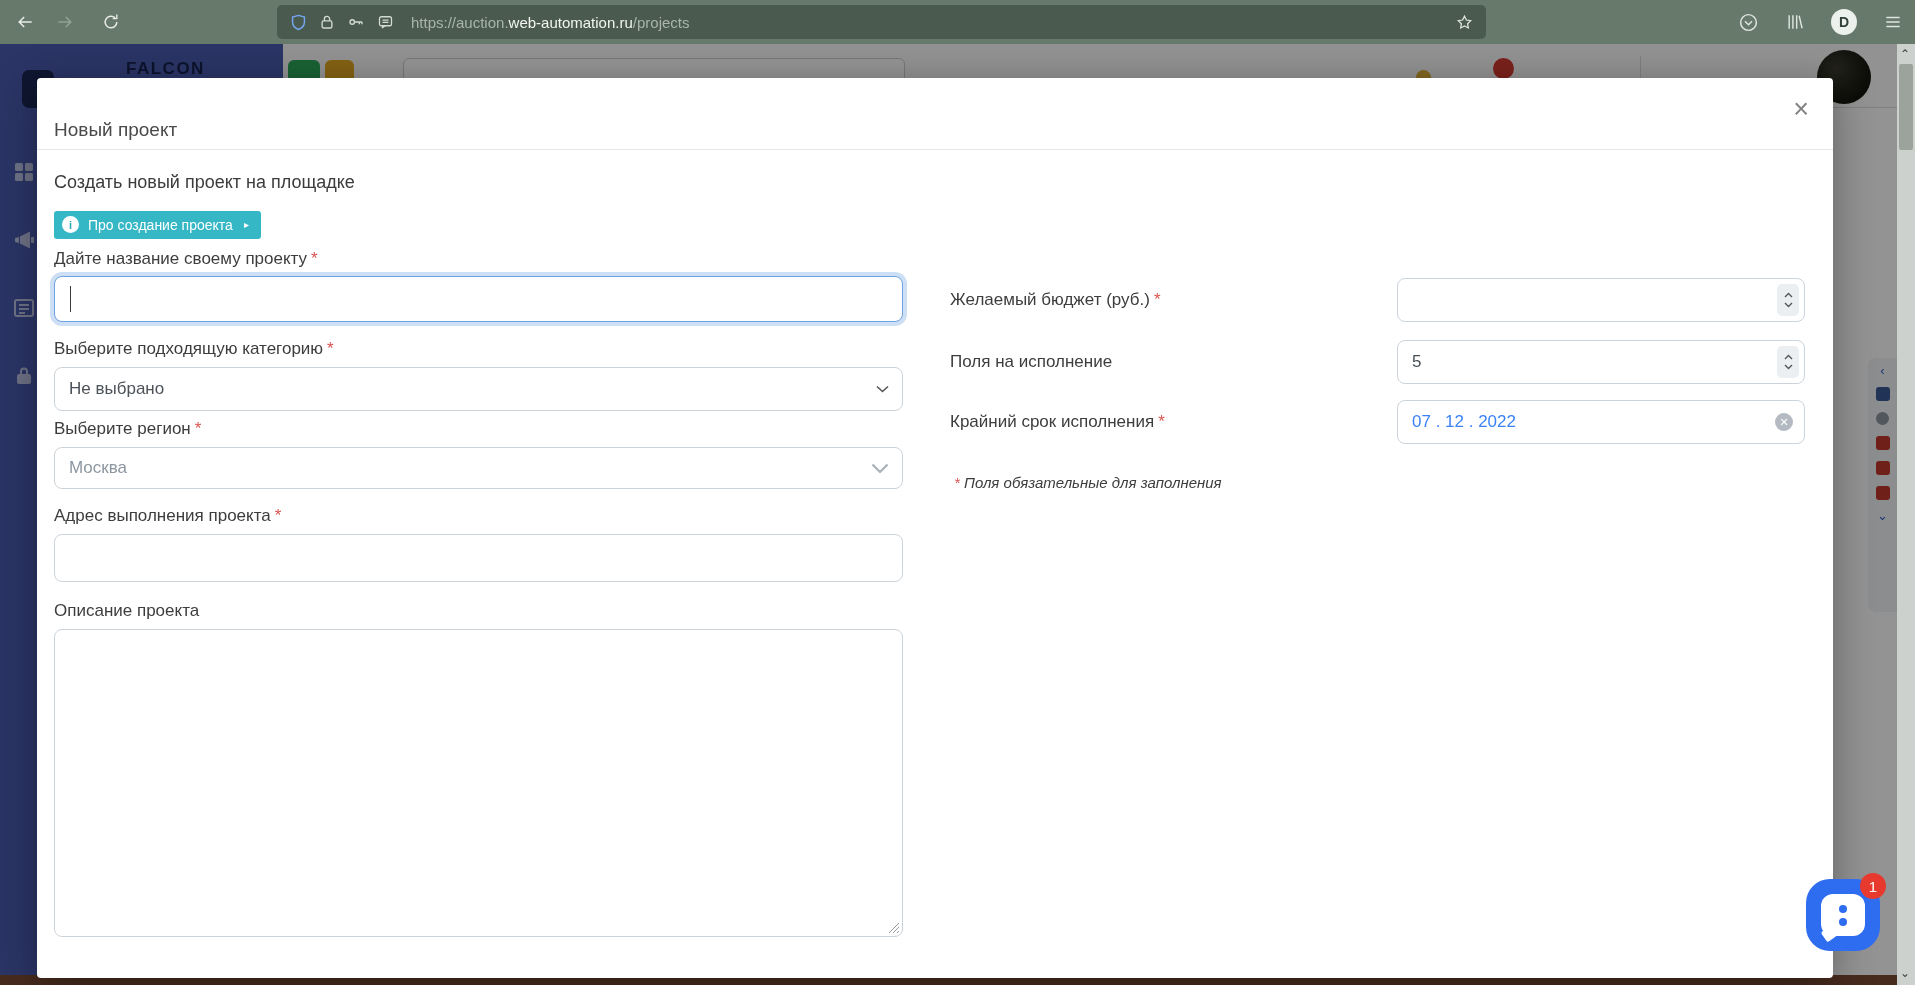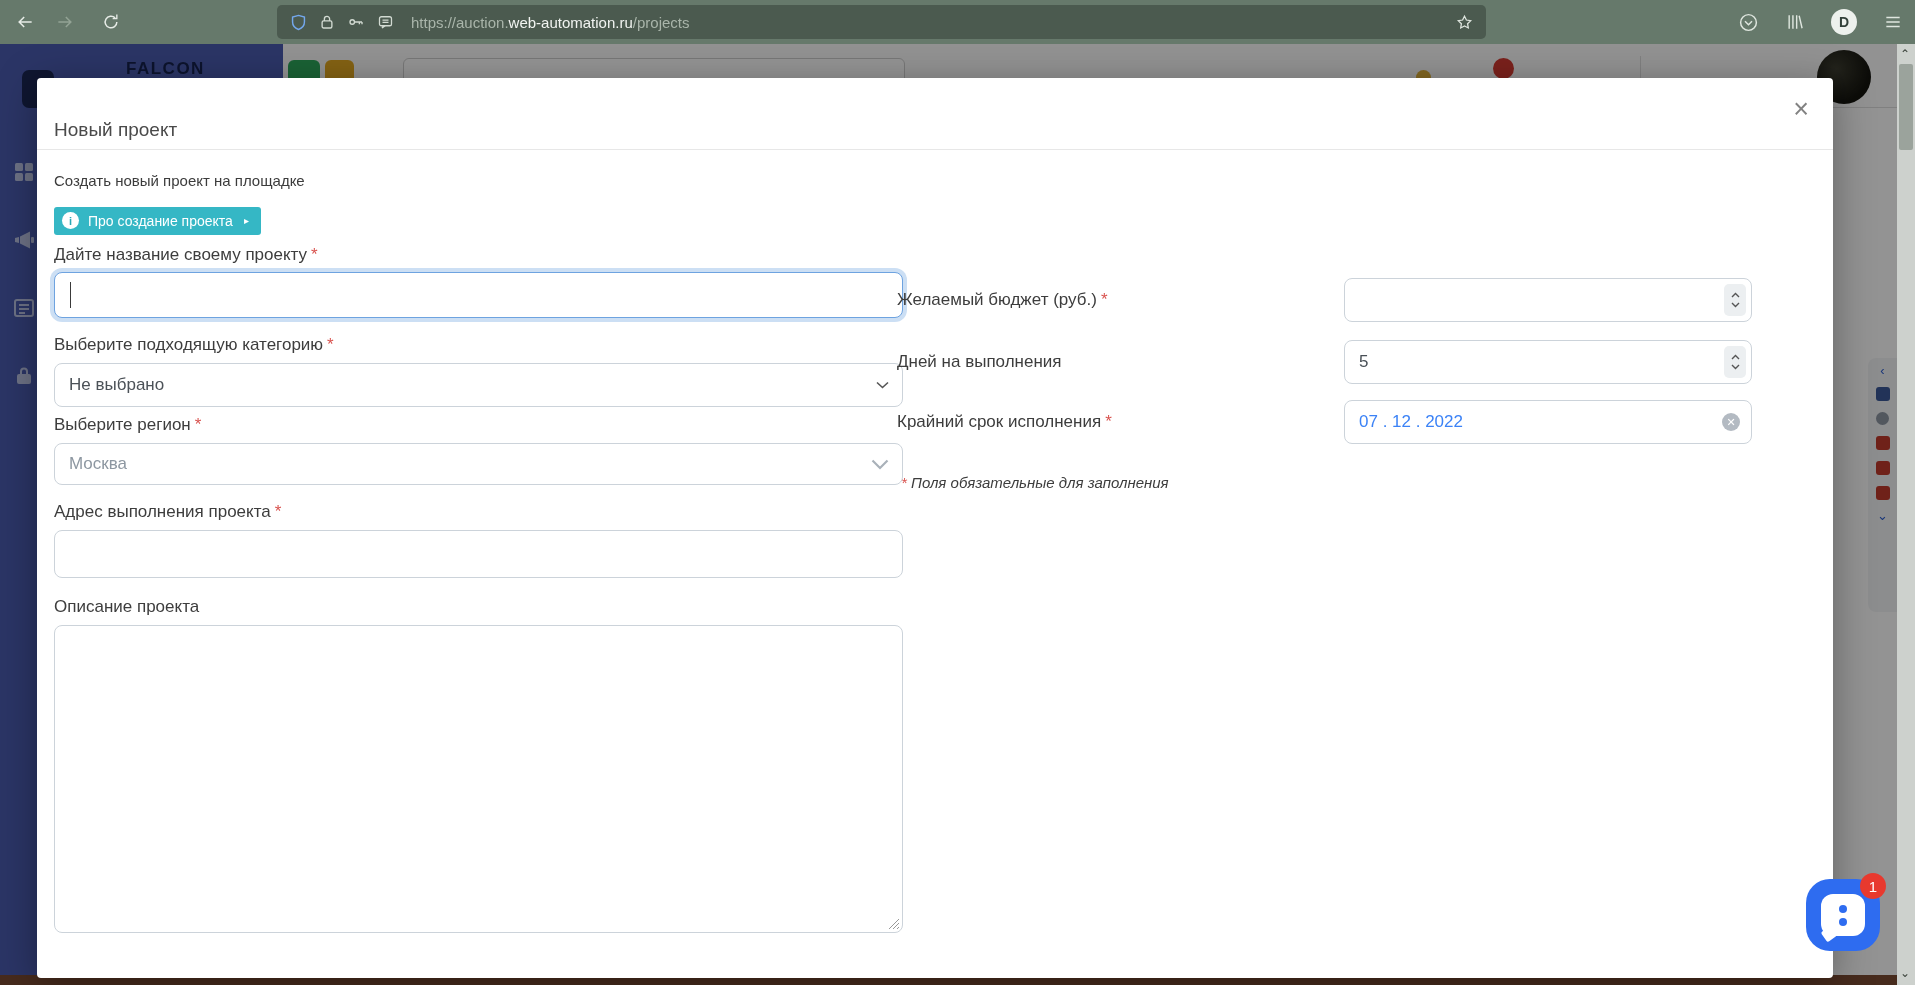--- a/index.html
+++ b/index.html
@@ -42,21 +42,21 @@
   .sb-thumb { position:absolute; top:20px; left:2px; width:14px; height:86px; background:#9ba39c; border-radius:2px; }
   .sb-arrow { position:absolute; left:3px; color:#3c443c; font-size:12px; }
 
   
   .modal { position:absolute; left:37px; top:78px; width:1796px; height:900px; background:#fff; border-radius:4px;
     box-shadow:0 8px 40px rgba(0,0,0,.35); z-index:10; overflow:hidden; }
   .modal-header { position:relative; height:72px; border-bottom:1px solid #e7e7e7; padding:41px 17px 0; }
   .modal-title { font-size:19px; color:#4a4a4a; }
   .modal-close { position:absolute; top:18px; right:24px; font-size:27px; line-height:1; color:#828282; background:none; border:none; cursor:pointer; font-family:inherit; }
   .modal-body { position:relative; padding:22px 17px 0; }
-  .heading { font-size:15px; color:#3c3c3c; font-weight:400; margin-bottom:18px; }
+  .heading { font-size:18px; color:#3c3c3c; font-weight:400; margin-bottom:18px; }
   .info-badge { display:inline-flex; align-items:center; gap:9px; background:#35b7c5; color:#fff; font-size:14px;
     padding:5px 12px 6px 8px; border-radius:3px; border:none; cursor:pointer; font-family:inherit; }
   .info-i { width:17px; height:17px; border-radius:50%; background:#fff; color:#2aa7b5; font-size:11px; font-weight:bold;
     display:flex; align-items:center; justify-content:center; }
   .badge-arrow { font-size:10px; margin-left:2px; }
 
   .col-left { width:849px; }
   .f-label { font-size:17px; color:#3d3d3d; }
   .req { color:#d9534f; margin-left:4px; }
   .lbl-name { margin:10px 0 7px; } .lbl-cat { margin:17px 0 8px; } .lbl-reg { margin:8px 0 8px; }
@@ -66,21 +66,21 @@
   .input-wrap { position:relative; }
   .focused { border-color:#6ea3e0; box-shadow:0 0 0 4px rgba(110,163,224,.35); }
   .caret { position:absolute; left:16px; top:10px; width:1px; height:26px; background:#3a3a3a; }
   .select { height:44px; border:1px solid #ccd3da; border-radius:8px; display:flex; align-items:center;
     padding:0 14px; font-size:17px; color:#4c5258; position:relative; cursor:pointer; background:#fff; }
   .select .chev { position:absolute; right:13px; }
   .select.region { height:42px; color:#8d97a1; }
   .textarea { height:308px; border:1px solid #ccd3da; border-radius:8px; position:relative; background:#fff; }
   .resize-handle { position:absolute; right:2px; bottom:2px; }
 
-  .col-right { position:absolute; left:860px; top:128px; width:866px; }
+  .col-right { position:absolute; left:913px; top:128px; width:866px; }
   .r-row { display:flex; align-items:center; }
   .r-row.b1 { margin-bottom:18px; } .r-row.b2 { margin-bottom:16px; }
   .r-label { width:447px; font-size:17px; color:#3d3d3d; }
   .r-wrap { position:relative; width:408px; }
   .r-input { width:100%; height:44px; border:1px solid #ccd3da; border-radius:8px; background:#fff;
     font-size:17px; color:#495057; padding:0 36px 0 14px; font-family:inherit; outline:none; }
   .r-input.date { color:#3b82f6; }
   .spinner { position:absolute; right:6px; top:6px; width:22px; height:32px; background:#eceff1; border-radius:5px;
     display:flex; flex-direction:column; align-items:center; justify-content:center; gap:4px; cursor:pointer; }
   .clear-btn { position:absolute; right:12px; top:13px; width:18px; height:18px; border-radius:50%; background:#b3bac2;
@@ -268,21 +268,21 @@
             <svg width="9" height="6" viewBox="0 0 9 6" fill="none" stroke="#555" stroke-width="1.4">
                 <path d="M1 5l3.5-3.5L8 5"></path>
               </svg>
             <svg width="9" height="6" viewBox="0 0 9 6" fill="none" stroke="#555" stroke-width="1.4">
                 <path d="M1 1l3.5 3.5L8 1"></path>
               </svg>
           </div>
         </div>
       </div>
       <div class="r-row b2">
-        <div class="r-label">Дней на выполнения</div>
+        <div class="r-label">Поля на исполнение</div>
         <div class="r-wrap">
           <input class="r-input" type="text" value="5" style="">
           <div class="spinner">
             <svg width="9" height="6" viewBox="0 0 9 6" fill="none" stroke="#555" stroke-width="1.4">
                 <path d="M1 5l3.5-3.5L8 5"></path>
               </svg>
             <svg width="9" height="6" viewBox="0 0 9 6" fill="none" stroke="#555" stroke-width="1.4">
                 <path d="M1 1l3.5 3.5L8 1"></path>
               </svg>
           </div>

